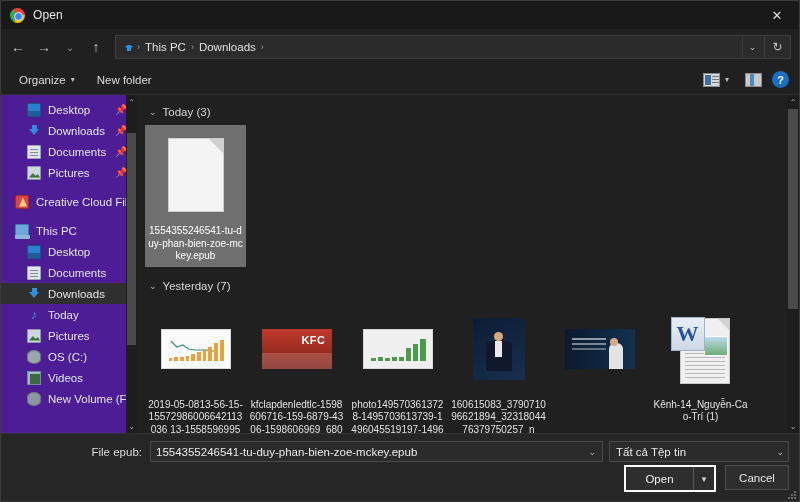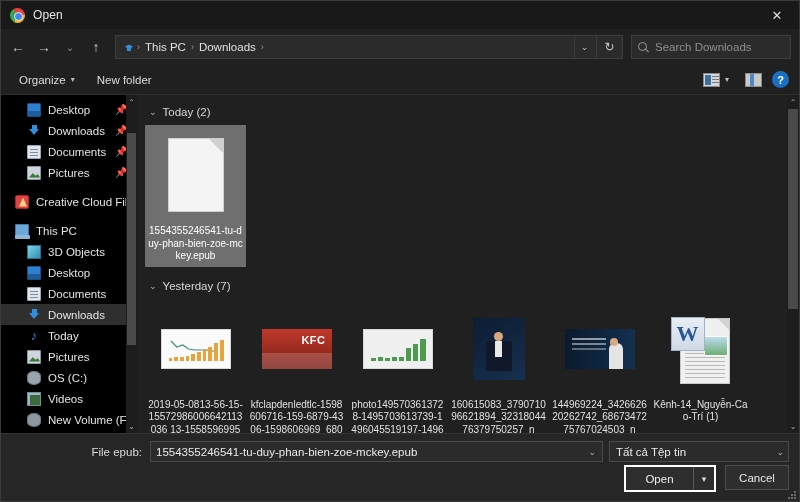--- a/index.html
+++ b/index.html
@@ -156,21 +156,21 @@
 
   
   .body {
     flex: 1 1 auto; display: flex; min-height: 0;
     background: #202020;
   }
 
   
   .sidebar {
     width: 136px; flex: 0 0 136px;
-    background: #000000;
+    background: #4c1d95;
     position: relative; overflow: hidden;
     padding-top: 4px;
   }
   .nav-item {
     height: 21px; display: flex; align-items: center;
     padding-left: 14px; gap: 7px; position: relative;
     white-space: nowrap;
   }
   .nav-item.indent1 { padding-left: 26px; }
   .nav-item.selected { background: #2f2f2f; }
@@ -387,24 +387,20 @@
         </div>
       <span class="crumb-sep">›</span>
       <span class="crumb">This PC</span>
       <span class="crumb-sep">›</span>
       <span class="crumb">Downloads</span>
       <span class="crumb-sep">›</span>
       <div class="addr-drop">⌄</div>
     </div>
     <div class="refresh">↻</div>
 
-    <div class="searchbox">
-      <span class="search-ico"></span>
-      <span class="search-ph">Search Downloads</span>
-    </div>
   </div>
 
   <div class="cmdbar">
     <div class="cmd">
       <span>Organize</span>
       <span class="caret">▾</span>
     </div>
     <div class="cmd">
       <span>New folder</span>
     </div>
@@ -445,24 +441,20 @@
       <div class="nav-item">
         <span class="ic ic-cc"></span>
         <span class="nav-label">Creative Cloud Fil</span>
       </div>
       <div style="height:8px"></div>
       <div class="nav-item">
         <span class="ic ic-pc"></span>
         <span class="nav-label">This PC</span>
       </div>
       <div class="nav-item indent1">
-        <span class="ic ic-3d"></span>
-        <span class="nav-label">3D Objects</span>
-      </div>
-      <div class="nav-item indent1">
         <span class="ic ic-desktop"></span>
         <span class="nav-label">Desktop</span>
       </div>
       <div class="nav-item indent1">
         <span class="ic ic-doc"></span>
         <span class="nav-label">Documents</span>
       </div>
       <div class="nav-item indent1 selected">
         <span class="ic ic-dl"></span>
         <span class="nav-label">Downloads</span>
@@ -496,21 +488,21 @@
         <div class="sb-arrow up">⌃</div>
         <div class="sb-thumb"></div>
         <div class="sb-arrow dn">⌄</div>
       </div>
     </div>
 
     <div class="filepane">
 
       <div class="group-hdr">
         <span class="chev">⌄</span>
-        <span class="glabel">Today (2)</span>
+        <span class="glabel">Today (3)</span>
       </div>
 
       <div class="grid">
         <div class="tile selected">
           <div class="thumb">
             <div class="doc-sheet"></div>
           </div>
           <div class="tile-name">1554355246541-tu-duy-phan-bien-zoe-mckey.epub</div>
         </div>
       </div>
@@ -587,21 +579,20 @@
         </div>
 
         <div class="tile">
           <div class="thumb">
             <div class="ph ph-banner">
               <div class="ban-lines"></div>
                 <div class="ban-person"></div>
                 <div class="ban-head"></div>
             </div>
           </div>
-          <div class="tile-name">144969224_342662620262742_6867347275767024503_n</div>
         </div>
 
         <div class="tile">
           <div class="thumb">
             <div class="word-wrap">
               <div class="word-page">
                   <div class="word-lines"></div>
                   <div class="word-photo"></div>
                 </div>
               <div class="word-badge">

